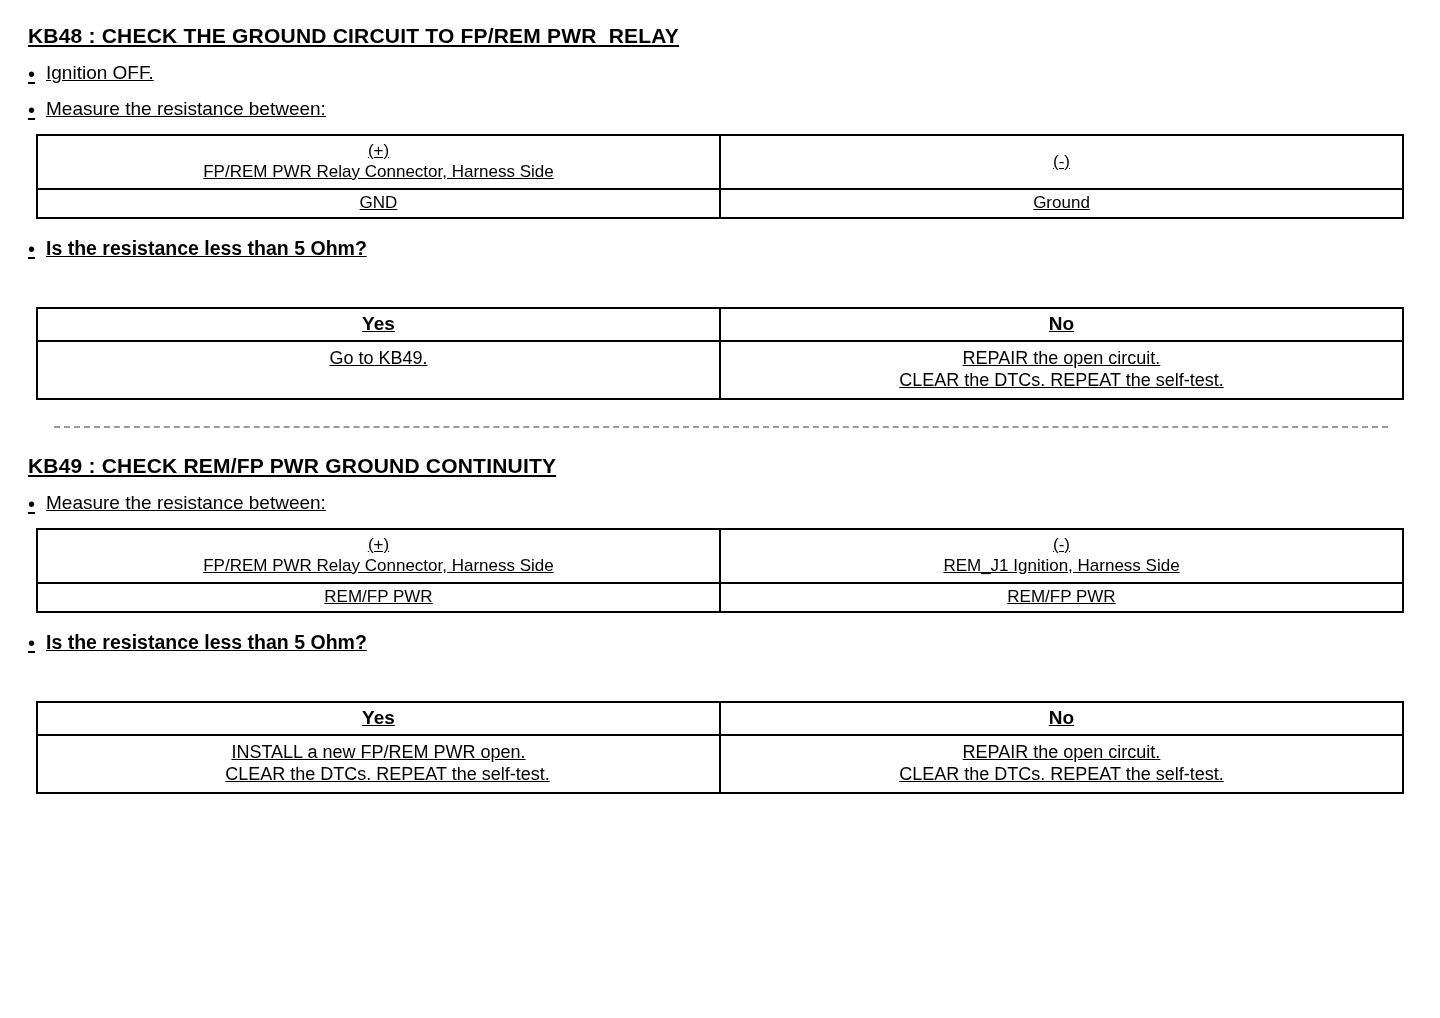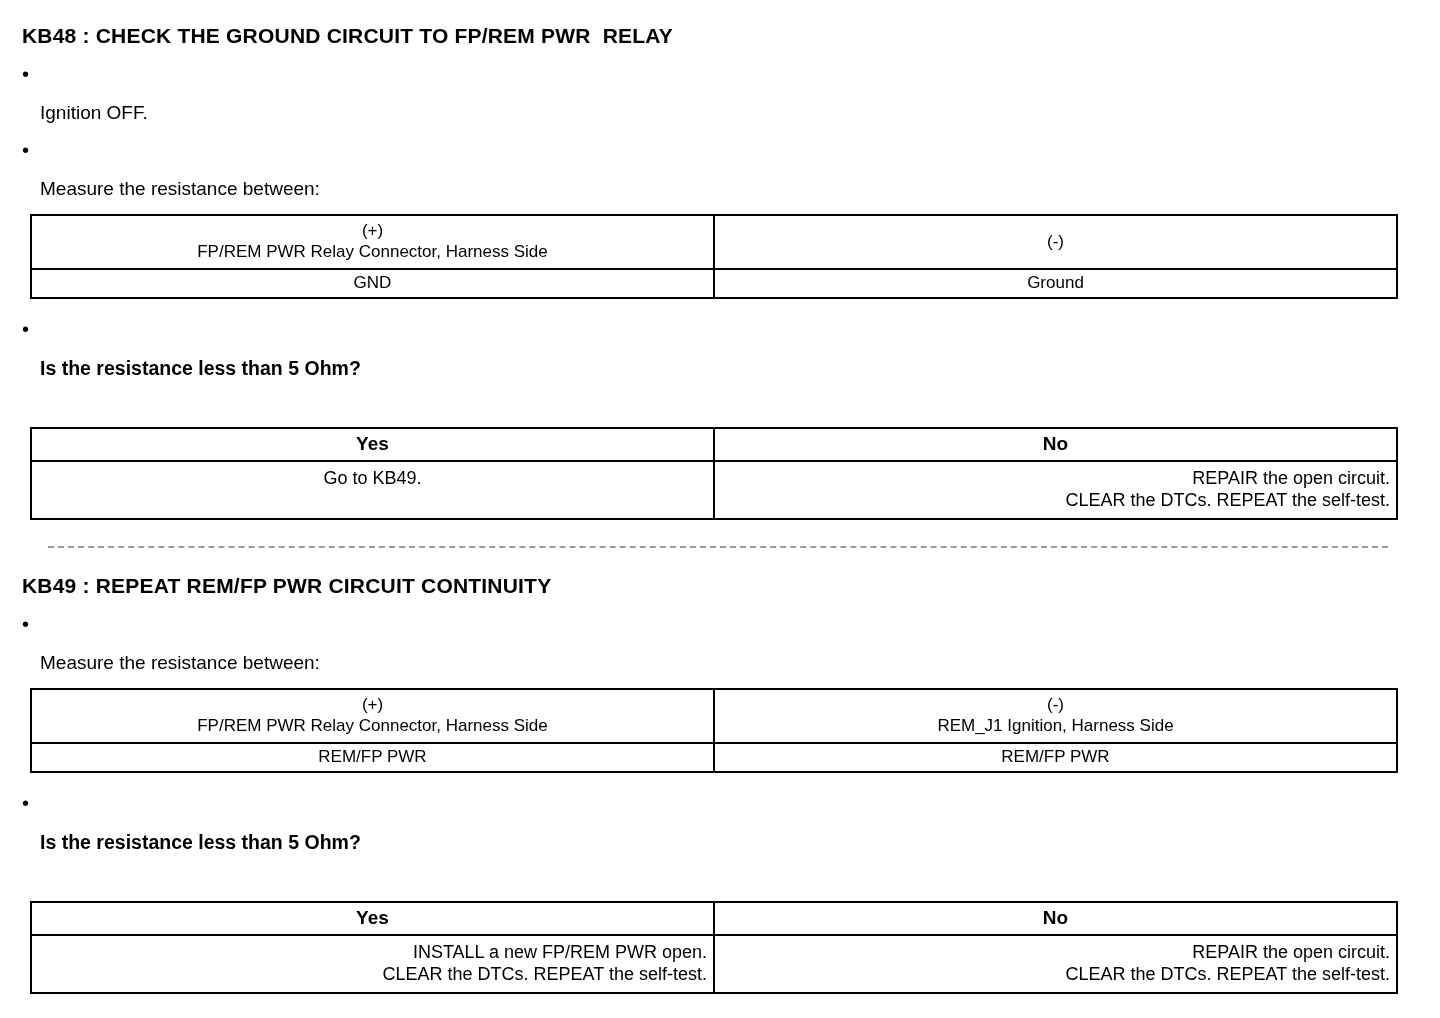--- a/index.html
+++ b/index.html
@@ -9,23 +9,24 @@
   }
   body {
     width: 1440px;
     height: 1018px;
     font-family: "Liberation Sans", sans-serif;
     color: #000000;
     position: relative;
     overflow: hidden;
   }
   .page {
-    padding: 18px 26px 0 22px;
+    padding: 18px 26px 0 28px;
     box-sizing: border-box;
     width: 1440px;
+    text-decoration: underline;
   }
   .step-title {
     font-size: 21px;
     font-weight: bold;
     letter-spacing: 0.2px;
     margin: 6px 0 14px 0;
     white-space: pre;
   }
   .bullet-row {
     display: flex;
@@ -36,21 +37,20 @@
     width: 18px;
     flex: 0 0 18px;
     font-size: 20px;
     line-height: 20px;
     text-align: left;
     padding-top: 2px;
   }
   .bullet-text {
     font-size: 19px;
     line-height: 22px;
-    margin-top: 40px;
   }
   .bullet-text.bold {
     font-weight: bold;
     font-size: 19.5px;
   }
   table.meas, table.yesno {
     border-collapse: collapse;
     width: 1368px;
     margin: 6px 0 10px 8px;
     table-layout: fixed;
@@ -88,21 +88,21 @@
   table.yesno td.ans {
     font-size: 18px;
     line-height: 22px;
     padding: 5px 6px 7px 6px;
     vertical-align: top;
   }
   td.center-ans {
     text-align: center;
   }
   td.left-ans {
-    text-align: right;
+    text-align: center;
   }
   .ans-line { display: block; white-space: pre; }  .ans-line.indent { padding-left: 18px; }  .divider {
     margin: 26px 26px 26px 26px;
     border-top: 2px dashed #9a9a9a;
     height: 0;
   }
   .spacer-lg { height: 28px; }  .spacer-sm { height: 8px; }</style>
 </head>
 <body>
 
@@ -175,21 +175,21 @@
         </tr>
       </tbody>
     </table>
 
   </div>
 
   <div class="divider"></div>
 
   <div>
 
-    <div class="step-title">KB49 : REPEAT REM/FP PWR CIRCUIT CONTINUITY</div>
+    <div class="step-title">KB49 : CHECK REM/FP PWR GROUND CONTINUITY</div>
 
     <div class="bullet-row">
       <span class="bullet-dot">•</span>
       <span class="bullet-text">Measure the resistance between:</span>
     </div>
 
     <table class="meas">
       <colgroup>
           <col style="width:50%">
           <col style="width:50%">

